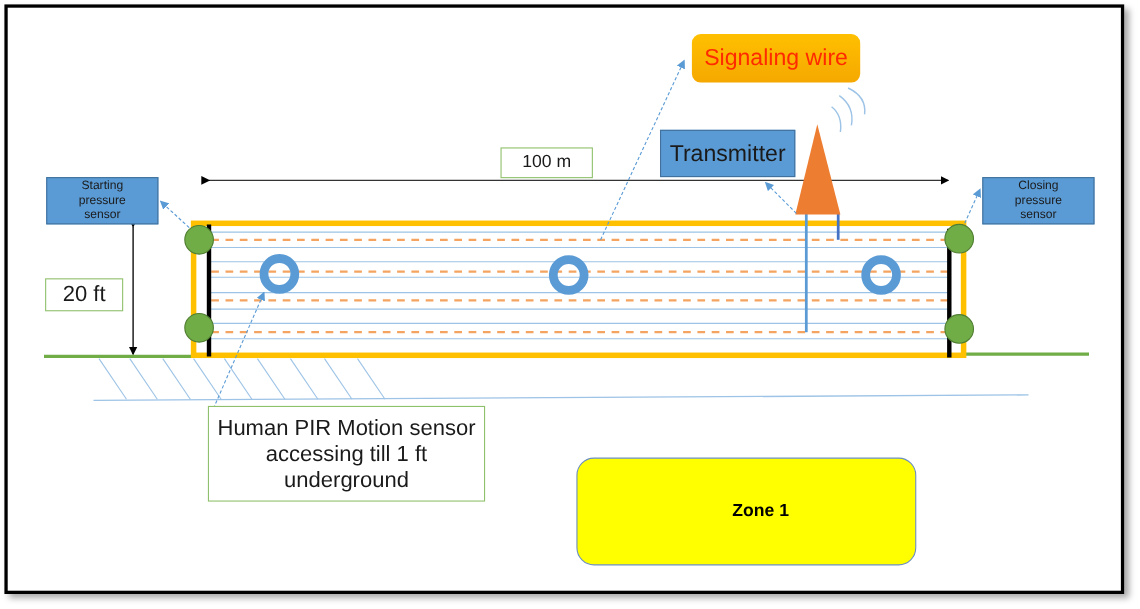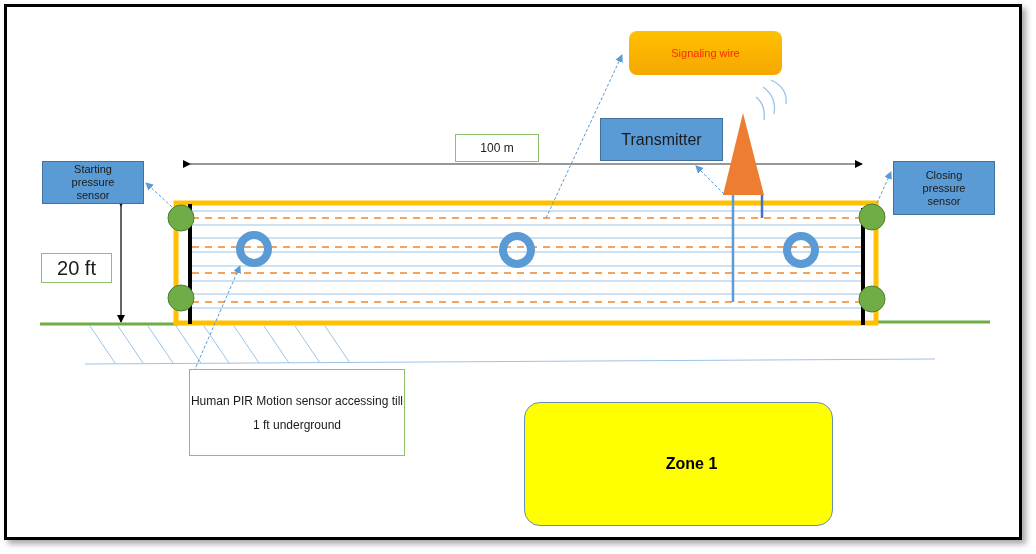--- a/index.html
+++ b/index.html
@@ -2,21 +2,21 @@
 <html><head>
 <meta charset="utf-8">
 <style>
   html, body { margin: 0; padding: 0; background: #ffffff; }
   body { width: 1036px; height: 554px; position: relative; overflow: hidden; font-family: "Liberation Sans", sans-serif; }
   .frame { position: absolute; left: 4px; top: 4px; width: 1018px; height: 536px; border: 3px solid #000; background: #fff; box-shadow: 4px 4px 6px rgba(0,0,0,0.35); box-sizing: border-box; }
   svg.diagram { position: absolute; left: 0; top: 0; }
   .lbl { position: absolute; box-sizing: border-box; display: flex; align-items: center; justify-content: center; text-align: center; }
   .blue-box { background: #5b9bd5; border: 1px solid #41719c; color: #1a1a1a; font-size: 11px; line-height: 13px; overflow: hidden; }
   .green-box { background: #fff; border: 1.5px solid #8fc06b; color: #1a1a1a; }
-  .sig { background: linear-gradient(#ffc000, #f5a800); border-radius: 8px; color: #ff2a00; font-size: 11px; }
+  .sig { background: linear-gradient(#ffc000, #f5a800); border-radius: 8px; color: #ff2a00; font-size: 21px; }
   .zone { background: #ffff00; border: 1.5px solid #6c8ebf; border-radius: 16px; color: #000; font-weight: bold; font-size: 16px; }
 </style>
 </head>
 <body>
 
 <div class="frame"></div>
 
 <svg class="diagram" width="1036" height="554" viewBox="0 0 1036 554">
   <defs>
     <marker id="arrBlk" markerWidth="8" markerHeight="8" refX="7" refY="4" orient="auto" markerUnits="userSpaceOnUse">
@@ -86,19 +86,19 @@
   </g>
 
   <line x1="172" y1="207" x2="146" y2="183" stroke="#5b9bd5" stroke-width="1" stroke-dasharray="3,2" marker-end="url(#arrBlu)"></line>
   <line x1="877" y1="203" x2="891" y2="172" stroke="#5b9bd5" stroke-width="1" stroke-dasharray="3,2" marker-end="url(#arrBlu)"></line>
   <line x1="546" y1="218" x2="622" y2="55" stroke="#5b9bd5" stroke-width="1" stroke-dasharray="3,2" marker-end="url(#arrBlu)"></line>
   <line x1="724" y1="194" x2="696" y2="166" stroke="#5b9bd5" stroke-width="1" stroke-dasharray="3,2" marker-end="url(#arrBlu)"></line>
   <line x1="192" y1="376" x2="240" y2="266" stroke="#5b9bd5" stroke-width="1" stroke-dasharray="3,2" marker-end="url(#arrBlu)"></line>
 </svg>
 
 <div class="lbl sig" style="left:629px;top:31px;width:153px;height:44px;">Signaling wire</div>
-<div class="lbl blue-box" style="left:600px;top:118px;width:123px;height:43px;font-size:16px;">Transmitter</div>
-<div class="lbl green-box" style="left:455px;top:134px;width:84px;height:28px;font-size:12px;">100 m</div>
+<div class="lbl blue-box" style="left:600px;top:118px;width:123px;height:43px;font-size:21px;">Transmitter</div>
+<div class="lbl green-box" style="left:455px;top:134px;width:84px;height:28px;font-size:16px;">100 m</div>
 <div class="lbl green-box" style="left:41px;top:253px;width:71px;height:30px;font-size:20px;">20 ft</div>
 <div class="lbl blue-box" style="left:42px;top:161px;width:102px;height:43px;padding:0 35px;">Starting pressure sensor</div>
-<div class="lbl blue-box" style="left:893px;top:161px;width:102px;height:54px;padding:0 32px;">Closing pressure sensor</div>
-<div class="lbl green-box" style="left:189px;top:369px;width:216px;height:87px;font-size:12px;line-height:24px;padding:0 0;">Human PIR Motion sensor accessing till 1 ft underground</div>
-<div class="lbl zone" style="left:524px;top:402px;width:309px;height:124px;padding-left:26px;">Zone 1</div>
+<div class="lbl blue-box" style="left:893px;top:161px;width:102px;height:43px;padding:0 32px;">Closing pressure sensor</div>
+<div class="lbl green-box" style="left:189px;top:369px;width:252px;height:87px;font-size:20px;line-height:24px;padding:0 0;">Human PIR Motion sensor accessing till 1 ft underground</div>
+<div class="lbl zone" style="left:524px;top:416px;width:309px;height:98px;padding-left:26px;">Zone 1</div>
 
 </body></html>

